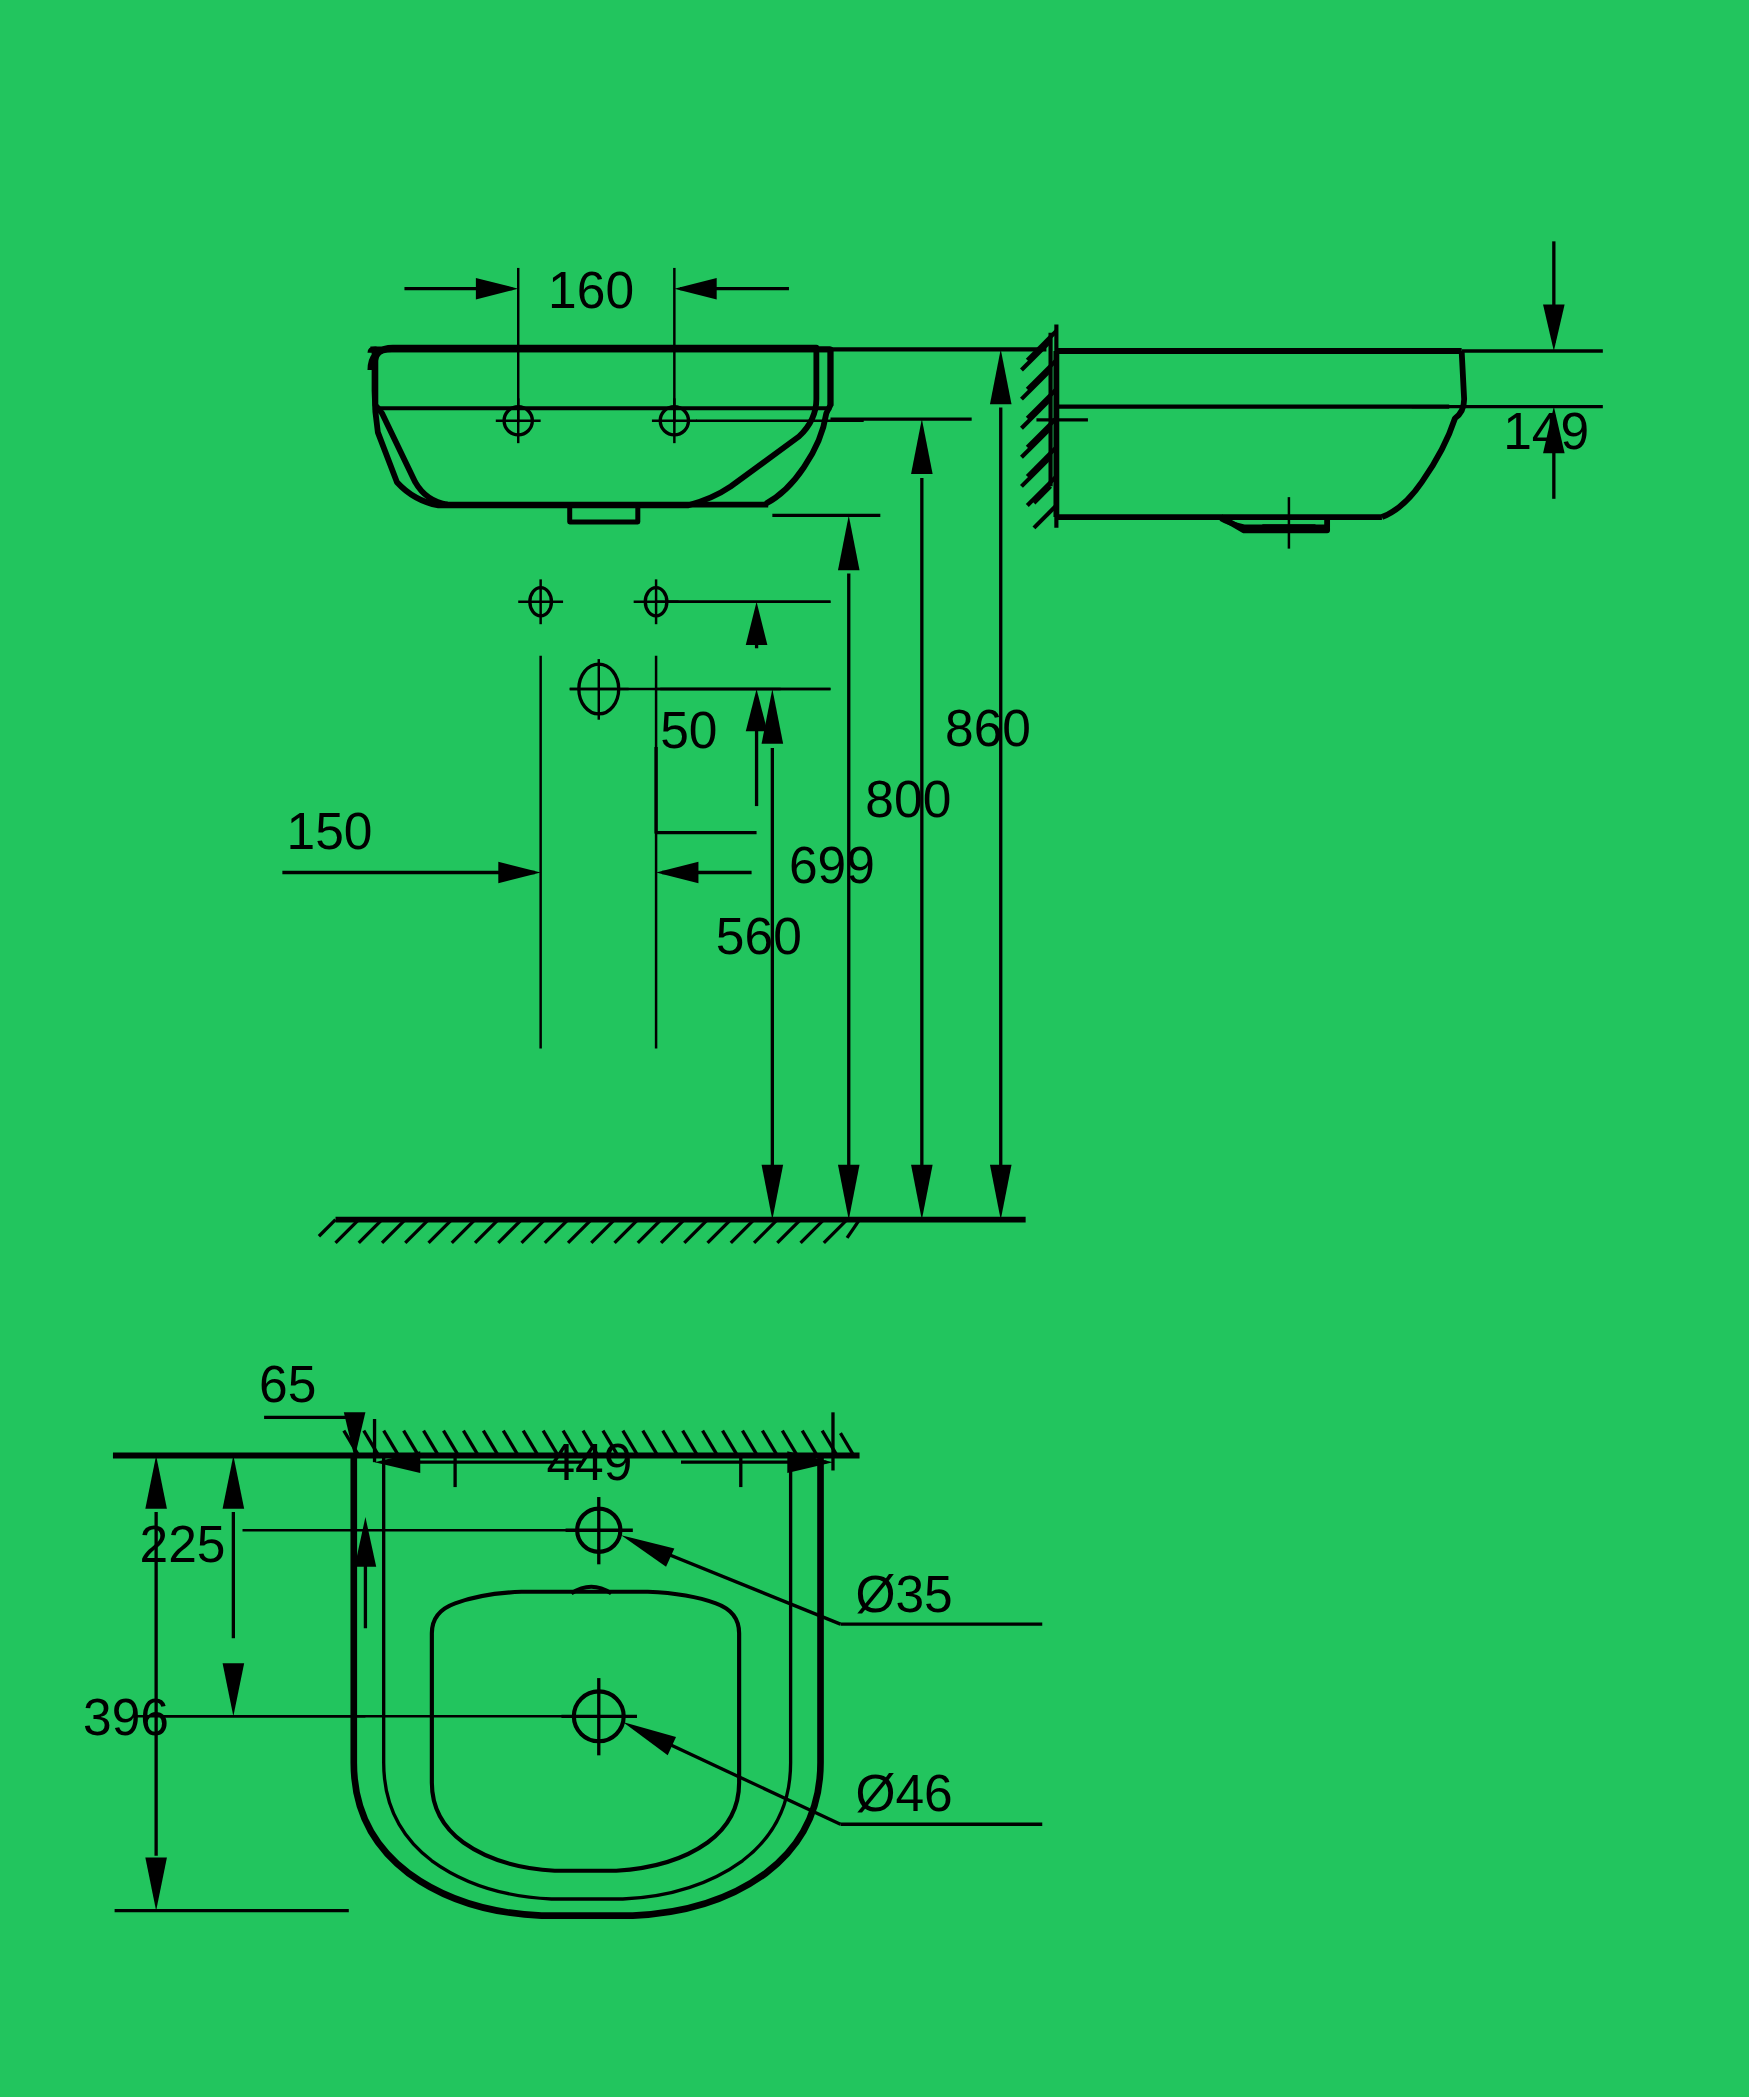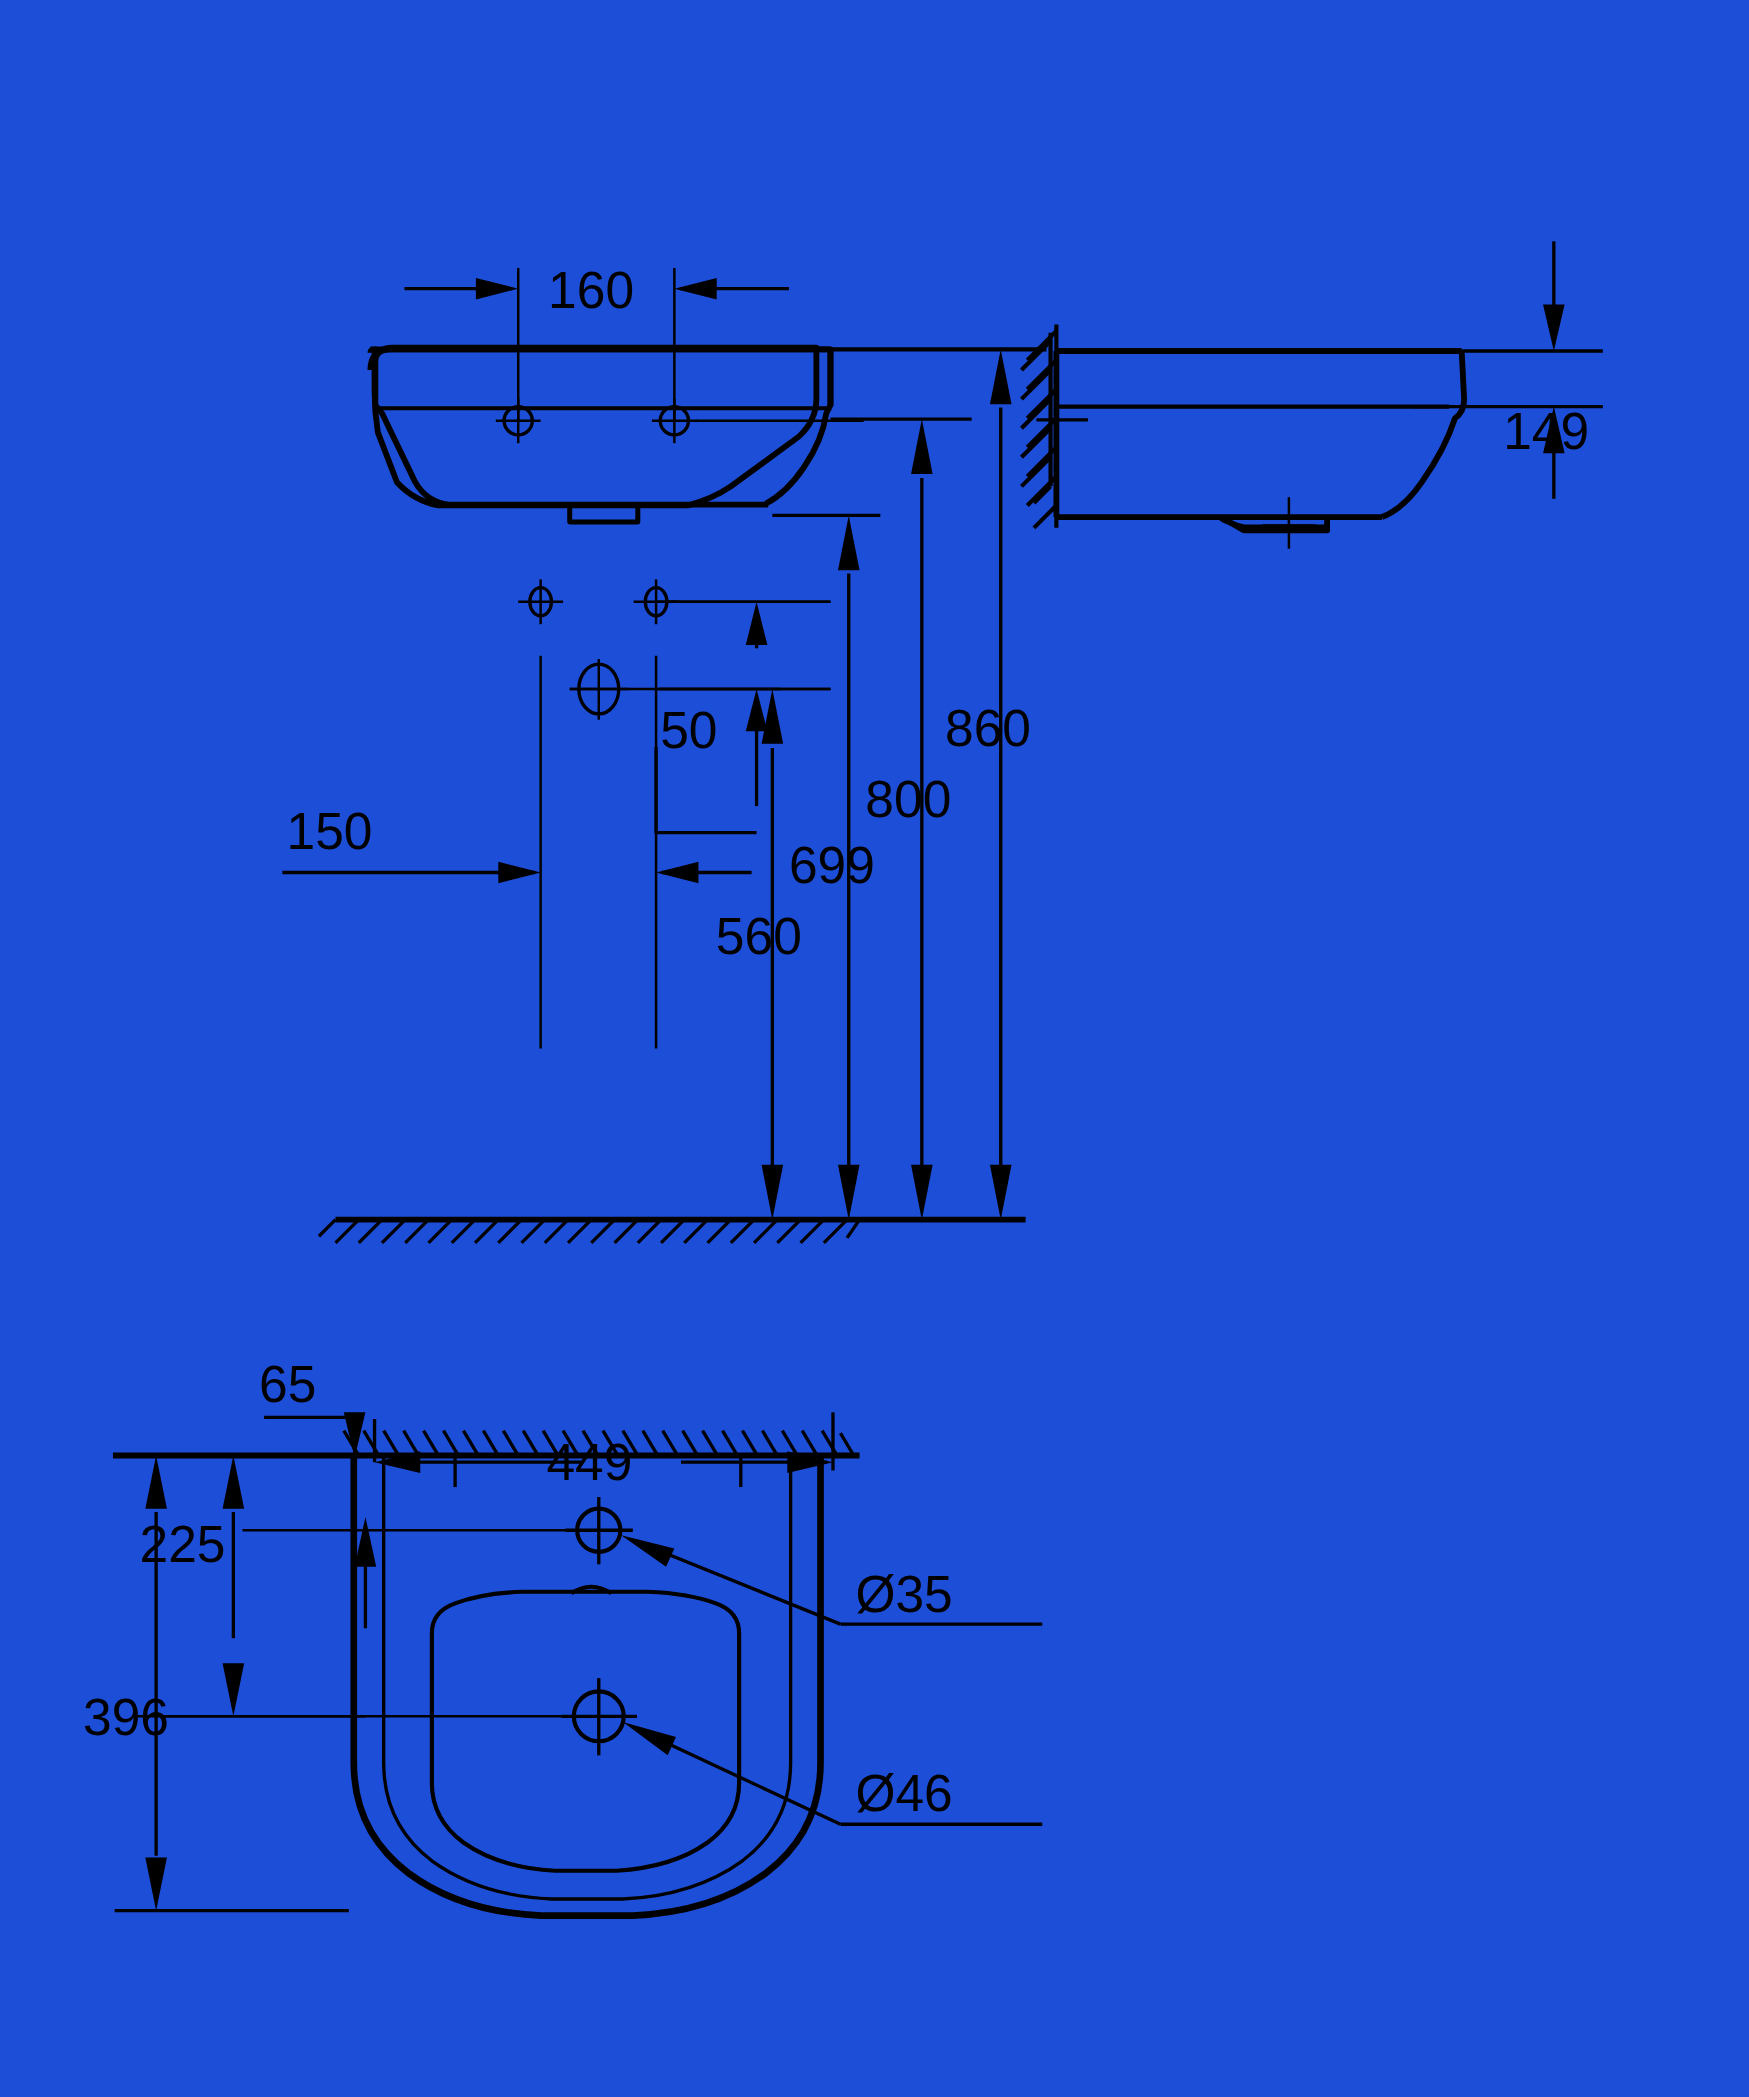--- a/index.html
+++ b/index.html
@@ -1,17 +1,17 @@
 <!DOCTYPE html>
 <html style="font-size:13.3px"><head>
 <meta charset="utf-8">
 <style>
   html,body{margin:0;padding:0;background:#ffffff;}
   body{font-family:"Liberation Sans", sans-serif;}
-  #sheet{position:relative;width:1749px;height:2098px;background:#1d4ed8;overflow:hidden;}
+  #sheet{position:relative;width:1749px;height:2098px;background:#22c55e;overflow:hidden;}
   #sheet svg{display:block;width:1749px;height:2098px;}
   .dimtext{font-family:"Liberation Sans", sans-serif;font-size:62px;fill:#000;}
 </style>
 </head>
 <body>
 
 <div id="sheet">
 <svg viewBox="0 0 2106 2525" xmlns="http://www.w3.org/2000/svg">
 
   <defs>

